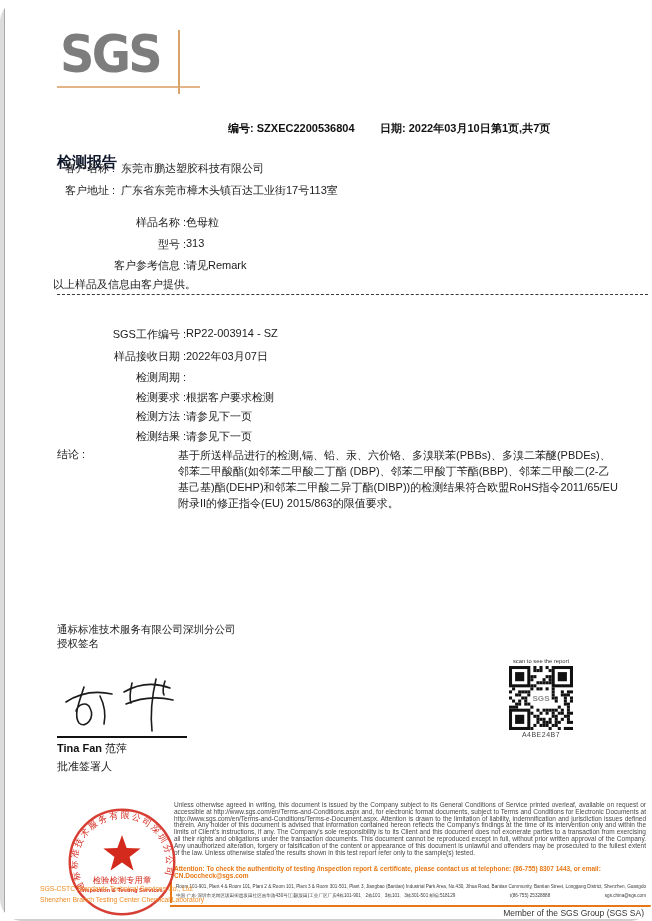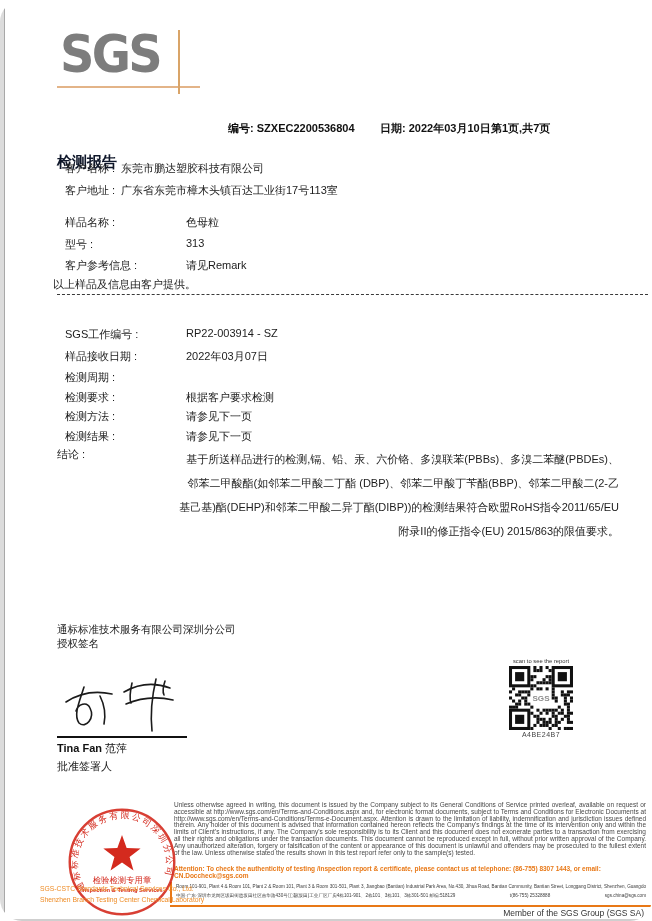--- a/index.html
+++ b/index.html
@@ -18,28 +18,28 @@
   .logo-vline{position:absolute;left:121px;top:4px;width:2px;height:64px;background:#d9a468;}
 
   
   .title{position:absolute;left:57px;top:117px;font-size:15px;font-weight:bold;color:#0f172a;margin-top:36px;}
   .t-meta{position:absolute;top:121px;font-size:11px;font-weight:bold;color:#111;white-space:nowrap;padding-left:18px;}
   .t-num{left:210px;} .t-date{left:362px;} .t-page{left:473px;}
 
   
   .row{position:absolute;left:65px;display:flex;font-size:11px;color:#1c1c1c;white-space:nowrap;}
   .row .lbl{flex:none;}
-  .w-client{width:56px;} .w-wide{width:121px;}
+  .w-client{width:56px;} .w-wide{width:121px;text-align:right;}
   .note{position:absolute;left:53px;font-size:11px;color:#1c1c1c;}
 
   .dashes{position:absolute;left:57px;top:294px;width:591px;border-top:1.5px dashed #3a3a3a;}
 
   .conclusion{position:absolute;left:57px;top:447px;display:flex;font-size:11px;color:#1c1c1c;}
   .conclusion .lbl{width:121px;flex:none;}
-  .conclusion .txt{width:441px;line-height:24px;text-align:right;}
+  .conclusion .txt{width:441px;line-height:16px;}
 
   
   .sig-company{position:absolute;left:57px;top:622px;font-size:10.5px;line-height:14px;color:#1c1c1c;}
   .sig-svg{position:absolute;left:60px;top:674px;}
   .sig-line{position:absolute;left:57px;top:736px;width:130px;height:2px;background:#111;}
   .sig-name{position:absolute;left:57px;top:741px;font-size:11px;font-weight:bold;color:#111;}
   .sig-name .cn{font-weight:normal;}
   .sig-role{position:absolute;left:57px;top:759px;font-size:11px;color:#1c1c1c;font-family:Liberation Serif, serif;}
 
   

